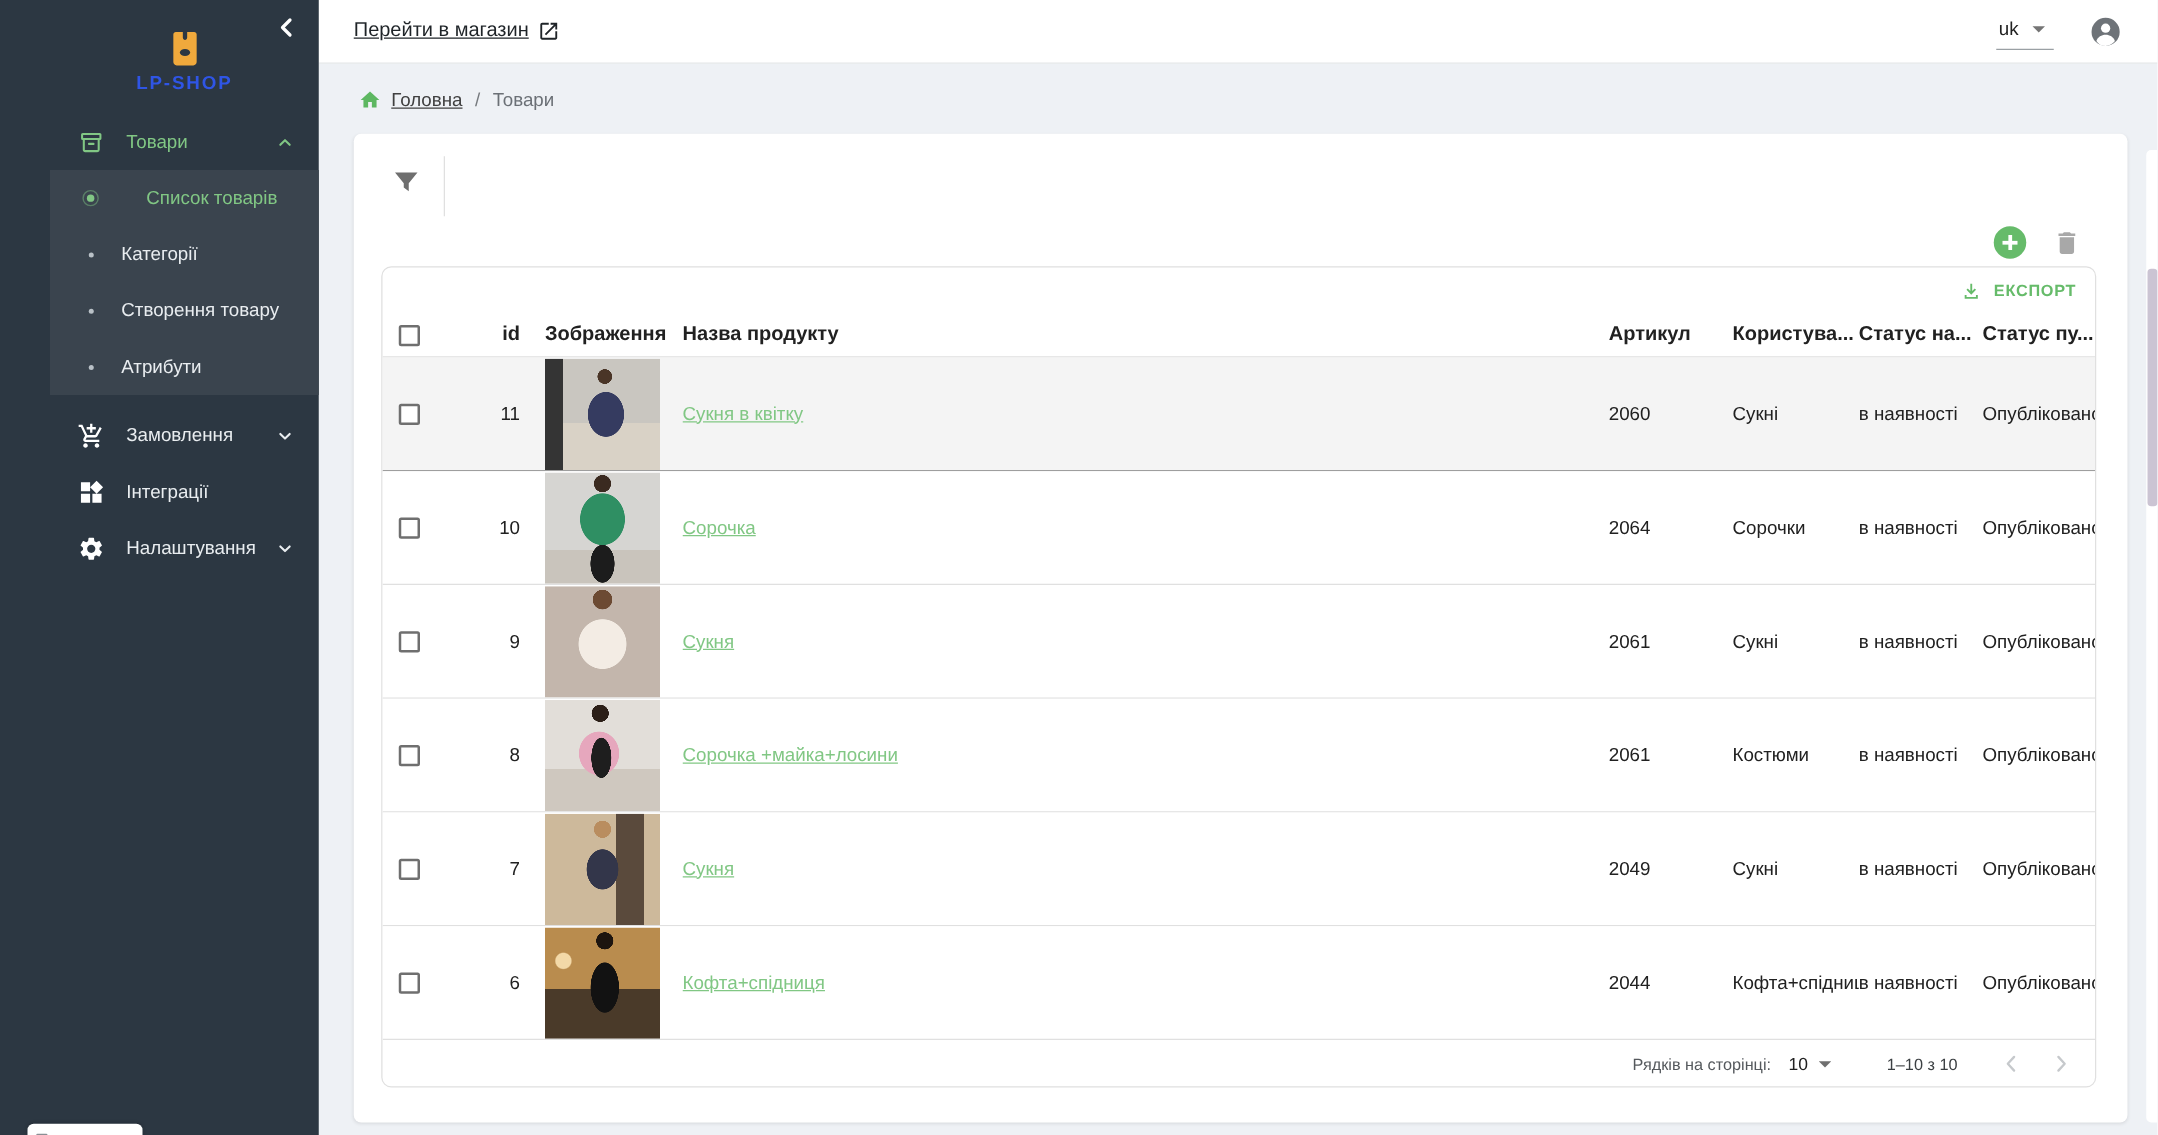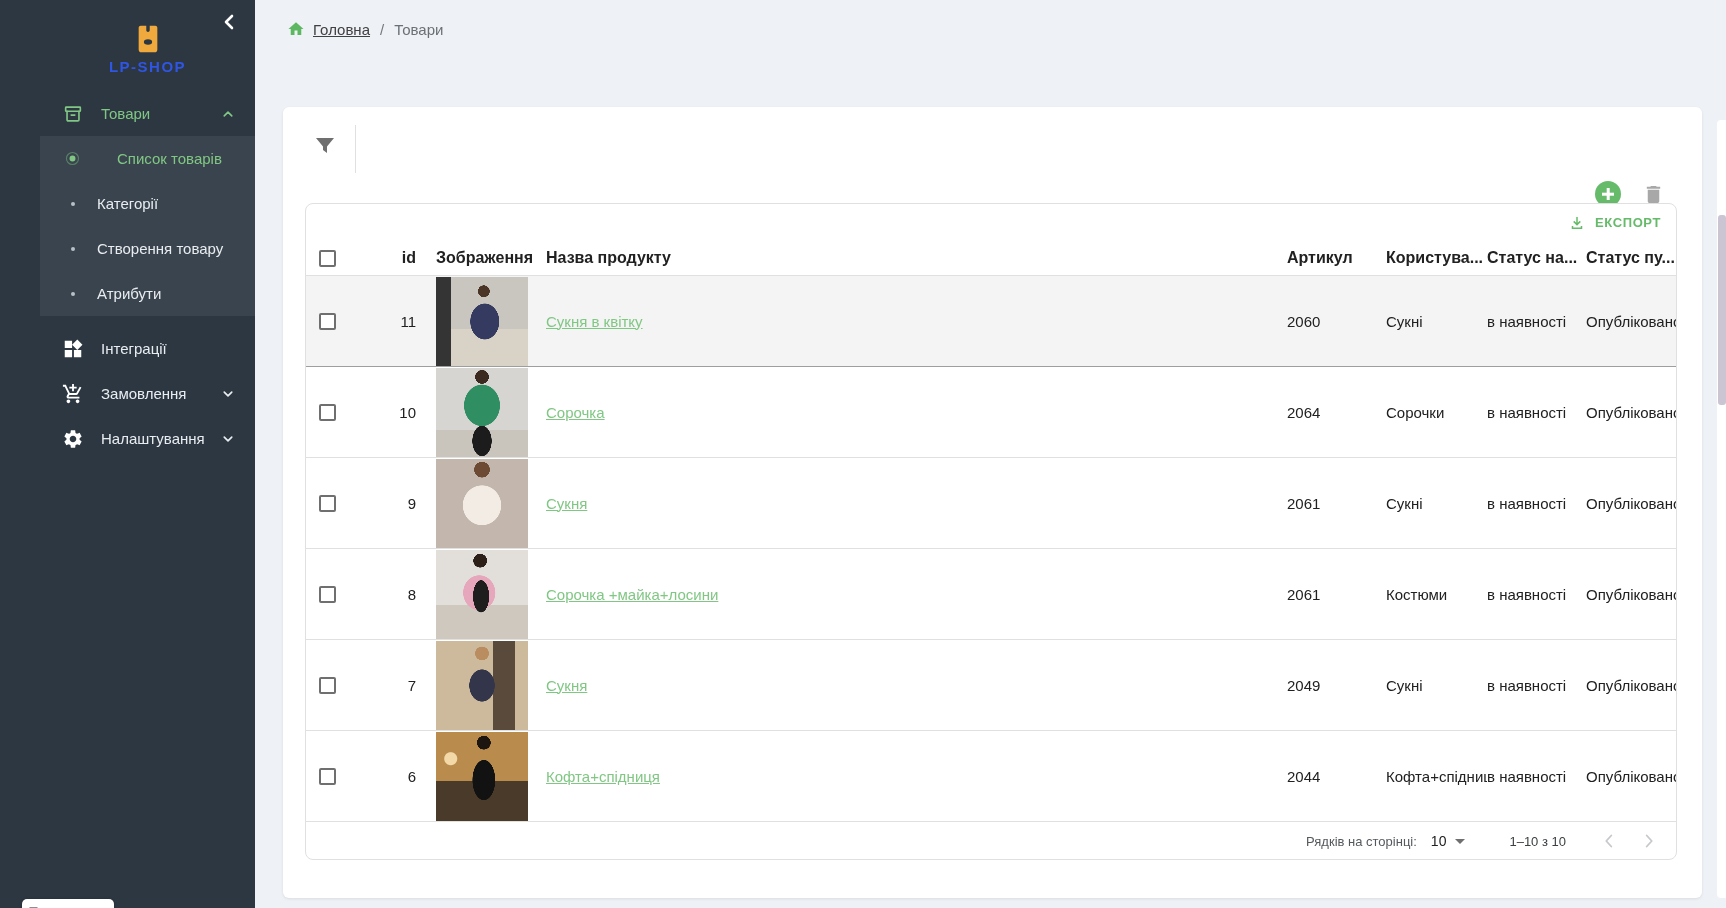--- a/index.html
+++ b/index.html
@@ -45,21 +45,21 @@
   .filter-btn { position:absolute; left:30px; top:27px; width:28px; height:28px; color:#6f6f6f; cursor:pointer; }
   .filter-divider { position:absolute; left:72px; top:18px; width:1px; height:48px; background:#e0e0e0; }
   .table-actions { position:absolute; top:74px; right:37px; display:flex; align-items:center; gap:21px; }
   .add-btn { width:26px; height:26px; border-radius:50%; background:#66bb6a; position:relative; cursor:pointer; }
   .add-btn::before, .add-btn::after { content:""; position:absolute; background:#fff; left:50%; top:50%; transform:translate(-50%,-50%); }
   .add-btn::before { width:12px; height:2.6px; }
   .add-btn::after { width:2.6px; height:12px; }
   .trash-btn { width:23px; height:23px; color:#a8a8a8; cursor:pointer; }
 
   
-  .table-card { position:absolute; left:22px; top:96px; width:1372px; height:657px; border:1px solid #e0e0e0; border-radius:8px; background:#fff; overflow:hidden; }
+  .table-card { position:absolute; left:22px; top:106px; width:1372px; height:657px; border:1px solid #e0e0e0; border-radius:8px; background:#fff; overflow:hidden; }
   .export-bar { height:37px; display:flex; align-items:center; justify-content:flex-end; padding-right:15px; }
   .export-btn { display:flex; align-items:center; gap:9px; color:#66bb6a; font-size:13px; font-weight:bold; letter-spacing:.6px; cursor:pointer; }
   .export-btn svg { width:18px; height:18px; }
   .trow { display:flex; align-items:center; height:91px; border-bottom:1px solid #e0e0e0; background:#fff; font-size:15px; }
   .thead-row { height:35px; font-weight:bold; border-bottom:1px solid #e0e0e0; display:flex; align-items:center; }
   .trow.highlight { background:#f4f4f4; border-bottom-color:#9e9e9e; }
   .cell { display:flex; align-items:center; overflow:hidden; white-space:nowrap; }
   .c-check { width:48px; padding-left:13px; overflow:visible; }
   .c-id    { width:82px; justify-content:flex-end; padding-right:20px; }
   .c-img   { width:110px; }
@@ -174,57 +174,80 @@
       </div>
       <div class="submenu-item">
         <span class="bullet"></span>
         <span>Атрибути</span>
       </div>
     </div>
 
     <div class="nav-item">
       <span class="nav-icon">
         <svg viewBox="0 0 24 24" fill="currentColor">
-            <path d="M13 13v8h8v-8h-8zM3 21h8v-8H3v8zM3 3v8h8V3H3zm13.66-1.31L11 7.34 16.66 13l5.66-5.66-5.66-5.65z"></path>
-          </svg>
-      </span>
-      <span class="nav-label">Інтеграції</span>
-    </div>
-
-    <div class="nav-item">
-      <span class="nav-icon">
-        <svg viewBox="0 0 24 24" fill="currentColor">
             <path d="M11 9h2V6h3V4h-3V1h-2v3H8v2h3v3zm-4 9c-1.1 0-2 .9-2 2s.9 2 2 2 2-.9 2-2-.9-2-2-2zm10 0c-1.1 0-2 .9-2 2s.9 2 2 2 2-.9 2-2-.9-2-2-2zm-9.83-3.25.03-.12.9-1.63h7.45c.75 0 1.41-.41 1.75-1.03l3.86-7.01-1.74-.96h-.01l-1.1 2-2.76 5H8.53l-.13-.27L6.16 6l-.95-2-.94-2H1v2h2l3.6 7.59-1.35 2.45c-.16.28-.25.61-.25.96 0 1.1.9 2 2 2h12v-2H7.42c-.13 0-.25-.11-.25-.25z"></path>
           </svg>
       </span>
       <span class="nav-label">Замовлення</span>
       <span class="nav-chevron">
         <svg viewBox="0 0 24 24" fill="none" stroke="currentColor" stroke-width="2.2" stroke-linecap="round" stroke-linejoin="round">
             <path d="M7 9.5l5 5 5-5"></path>
           </svg>
       </span>
     </div>
 
     <div class="nav-item">
       <span class="nav-icon">
         <svg viewBox="0 0 24 24" fill="currentColor">
+            <path d="M13 13v8h8v-8h-8zM3 21h8v-8H3v8zM3 3v8h8V3H3zm13.66-1.31L11 7.34 16.66 13l5.66-5.66-5.66-5.65z"></path>
+          </svg>
+      </span>
+      <span class="nav-label">Інтеграції</span>
+    </div>
+
+    <div class="nav-item">
+      <span class="nav-icon">
+        <svg viewBox="0 0 24 24" fill="currentColor">
             <path d="M19.14 12.94c.04-.3.06-.61.06-.94 0-.32-.02-.64-.07-.94l2.03-1.58c.18-.14.23-.41.12-.61l-1.92-3.32c-.12-.22-.37-.29-.59-.22l-2.39.96c-.5-.38-1.03-.7-1.62-.94l-.36-2.54c-.04-.24-.24-.41-.48-.41h-3.84c-.24 0-.43.17-.47.41l-.36 2.54c-.59.24-1.13.57-1.62.94l-2.39-.96c-.22-.08-.47 0-.59.22L2.74 8.87c-.12.21-.08.47.12.61l2.03 1.58c-.05.3-.09.63-.09.94s.02.64.07.94l-2.03 1.58c-.18.14-.23.41-.12.61l1.92 3.32c.12.22.37.29.59.22l2.39-.96c.5.38 1.03.7 1.62.94l.36 2.54c.05.24.24.41.48.41h3.84c.24 0 .44-.17.47-.41l.36-2.54c.59-.24 1.13-.56 1.62-.94l2.39.96c.22.08.47 0 .59-.22l1.92-3.32c.12-.22.07-.47-.12-.61l-2.01-1.58zM12 15.6c-1.98 0-3.6-1.62-3.6-3.6s1.62-3.6 3.6-3.6 3.6 1.62 3.6 3.6-1.62 3.6-3.6 3.6z"></path>
           </svg>
       </span>
       <span class="nav-label">Налаштування</span>
       <span class="nav-chevron">
         <svg viewBox="0 0 24 24" fill="none" stroke="currentColor" stroke-width="2.2" stroke-linecap="round" stroke-linejoin="round">
             <path d="M7 9.5l5 5 5-5"></path>
           </svg>
       </span>
     </div>
   </nav>
 </aside>
 
 <div class="main">
+  <header class="topbar">
+    <a class="store-link">
+      <span>Перейти в магазин</span>
+      <span>
+        <svg viewBox="0 0 24 24" width="18" height="18" fill="#1f2428">
+            <path d="M19 19H5V5h7V3H5c-1.11 0-2 .9-2 2v14c0 1.1.89 2 2 2h14c1.1 0 2-.9 2-2v-7h-2v7zM14 3v2h3.59l-9.83 9.83 1.41 1.41L19 6.41V10h2V3h-7z"></path>
+          </svg>
+      </span>
+    </a>
+    <div class="topbar-right">
+      <div class="lang-select">
+        <span>uk</span>
+        <span class="caret-down"></span>
+      </div>
+      <div class="avatar">
+        <svg viewBox="0 0 24 24" width="27" height="27">
+          <circle cx="12" cy="12" r="10" fill="#6e7378"></circle>
+          <circle cx="12" cy="9.4" r="3.3" fill="#ffffff"></circle>
+          <path d="M5.4 18.4c1.1-2.9 3.6-4.4 6.6-4.4s5.5 1.5 6.6 4.4A9.97 9.97 0 0 1 12 22c-2.6 0-4.9-1-6.6-3.6z" fill="#ffffff"></path>
+        </svg>
+      </div>
+    </div>
+  </header>
 
   <div class="breadcrumb">
     <span class="bc-home-icon">
       <svg viewBox="0 0 24 24" fill="currentColor">
           <path d="M10 20v-6h4v6h5v-8h3L12 3 2 12h3v8z"></path>
         </svg>
     </span>
     <a class="bc-link">Головна</a>
     <span class="bc-sep">/</span>
     <span class="bc-current">Товари</span>

